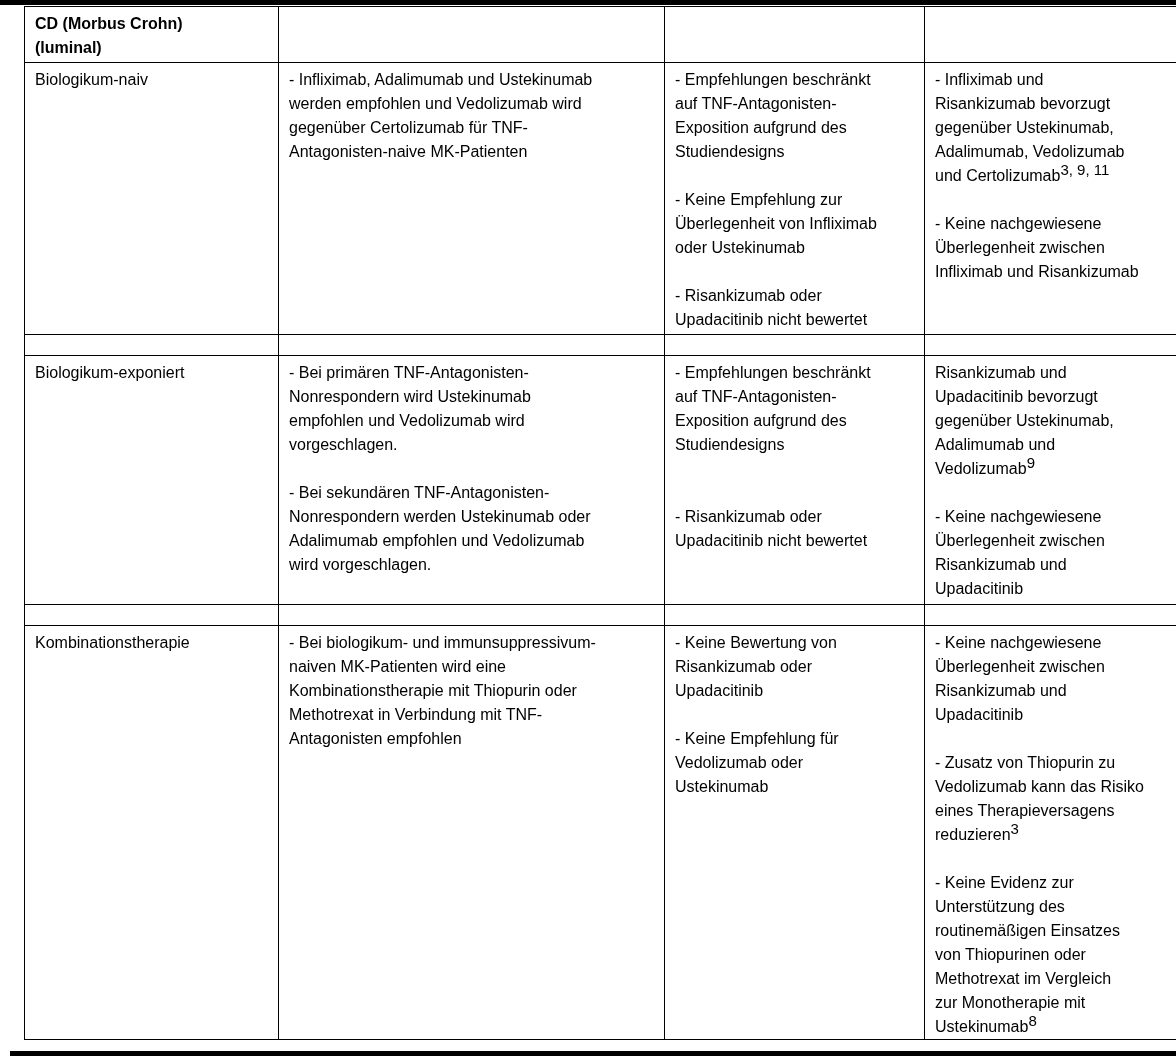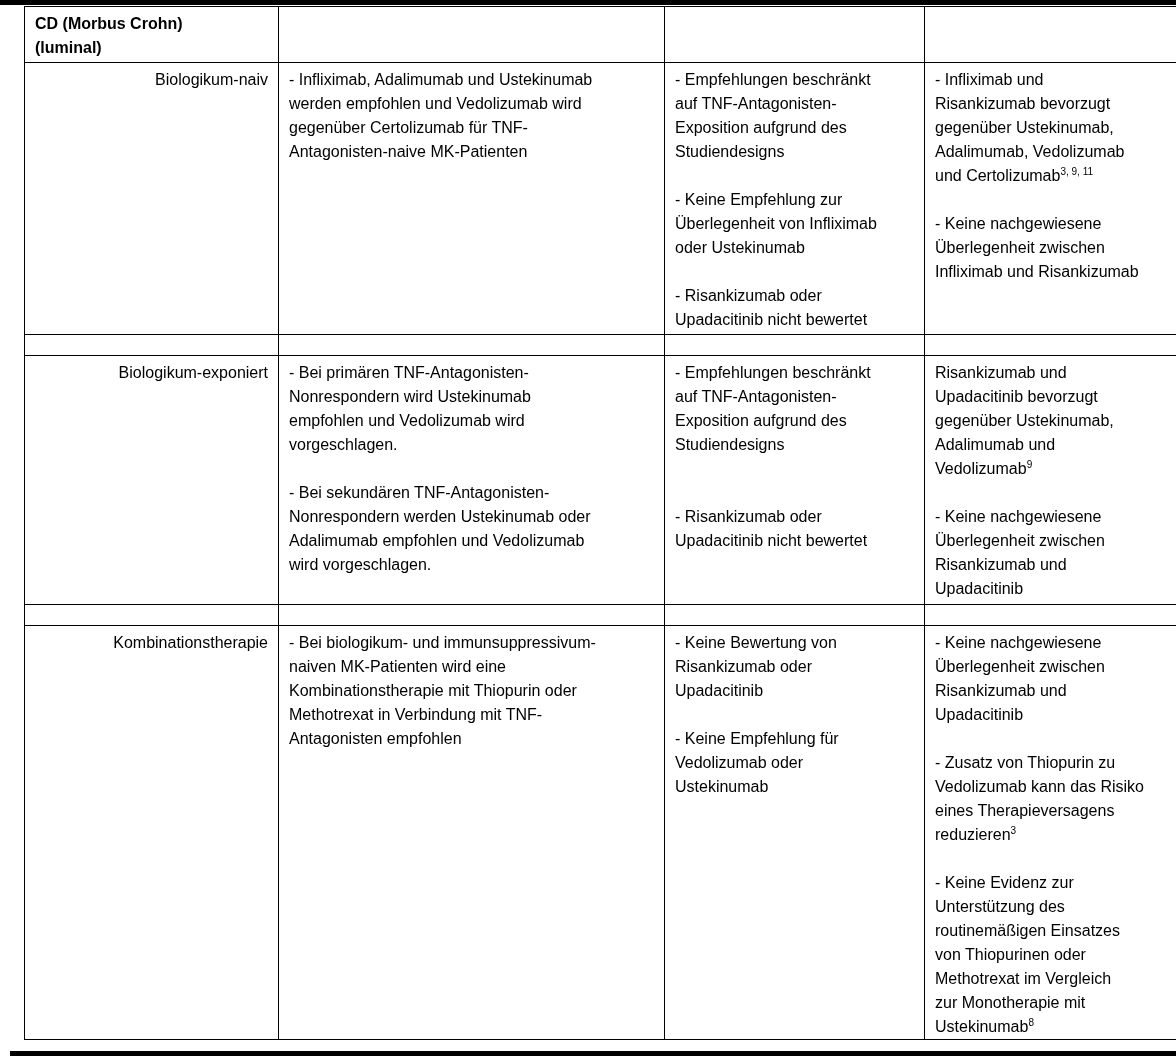--- a/index.html
+++ b/index.html
@@ -37,30 +37,30 @@
     line-height: 24px;
     overflow: hidden;
   }
   td.header-cell {
     font-weight: bold;
     font-size: 17.5px;
     line-height: 26px;
     padding: 4px 8px 0 8px;
   }
   td.label-cell {
-    text-align: right;
+    text-align: left;
   }
   tr.r-header { height: 56px; }
   tr.r-1 { height: 272px; }
   tr.r-2 { height: 249px; }
   tr.r-3 { height: 413px; }
   tr.r-spacer { height: 21px; }
   tr.r-spacer td { padding: 0; }
   sup {
-    font-size: 10px;
+    font-size: 15px;
     line-height: 0;
     vertical-align: super;
   }
   .bottom-rule {
     position: absolute;
     top: 1051px;
     left: 10px;
     width: 1166px;
     height: 5px;
     background: #000000;

